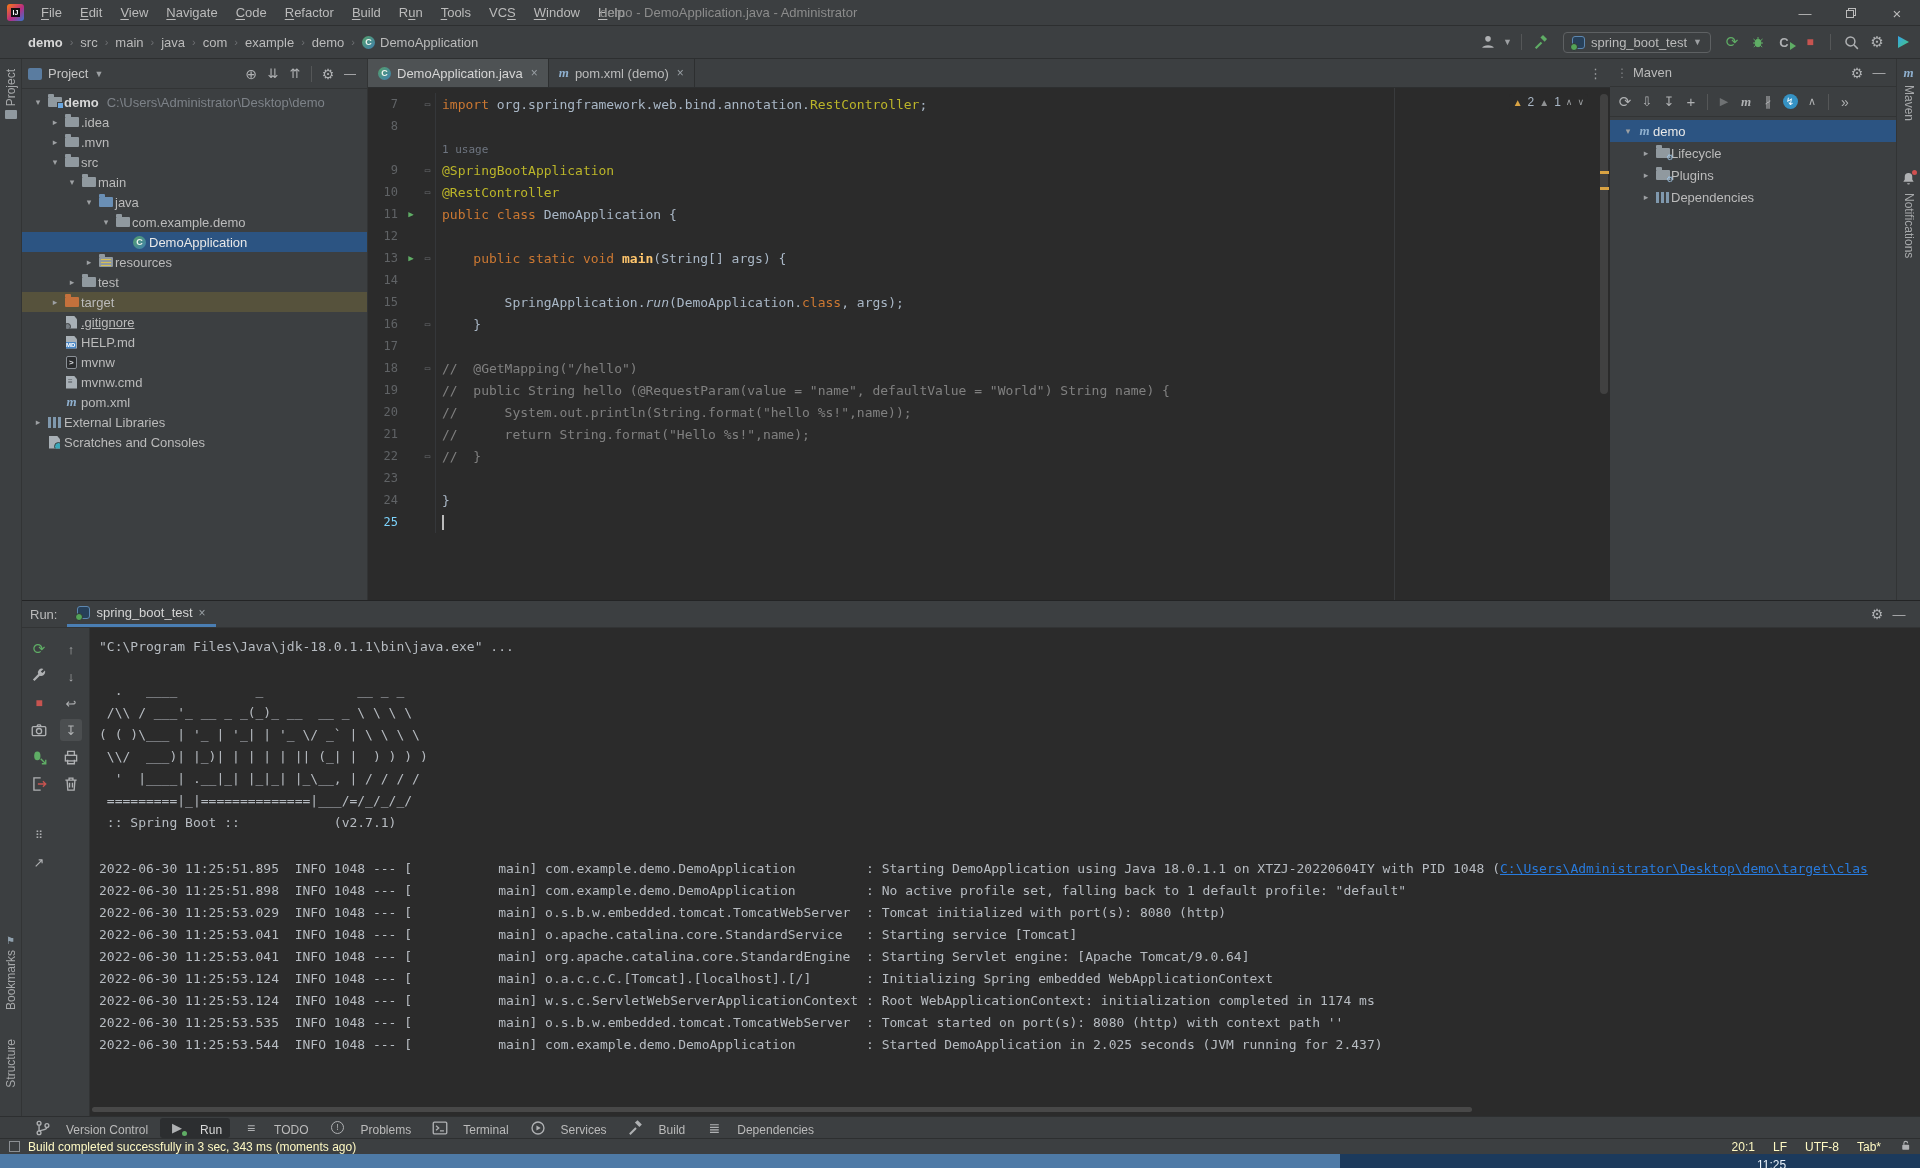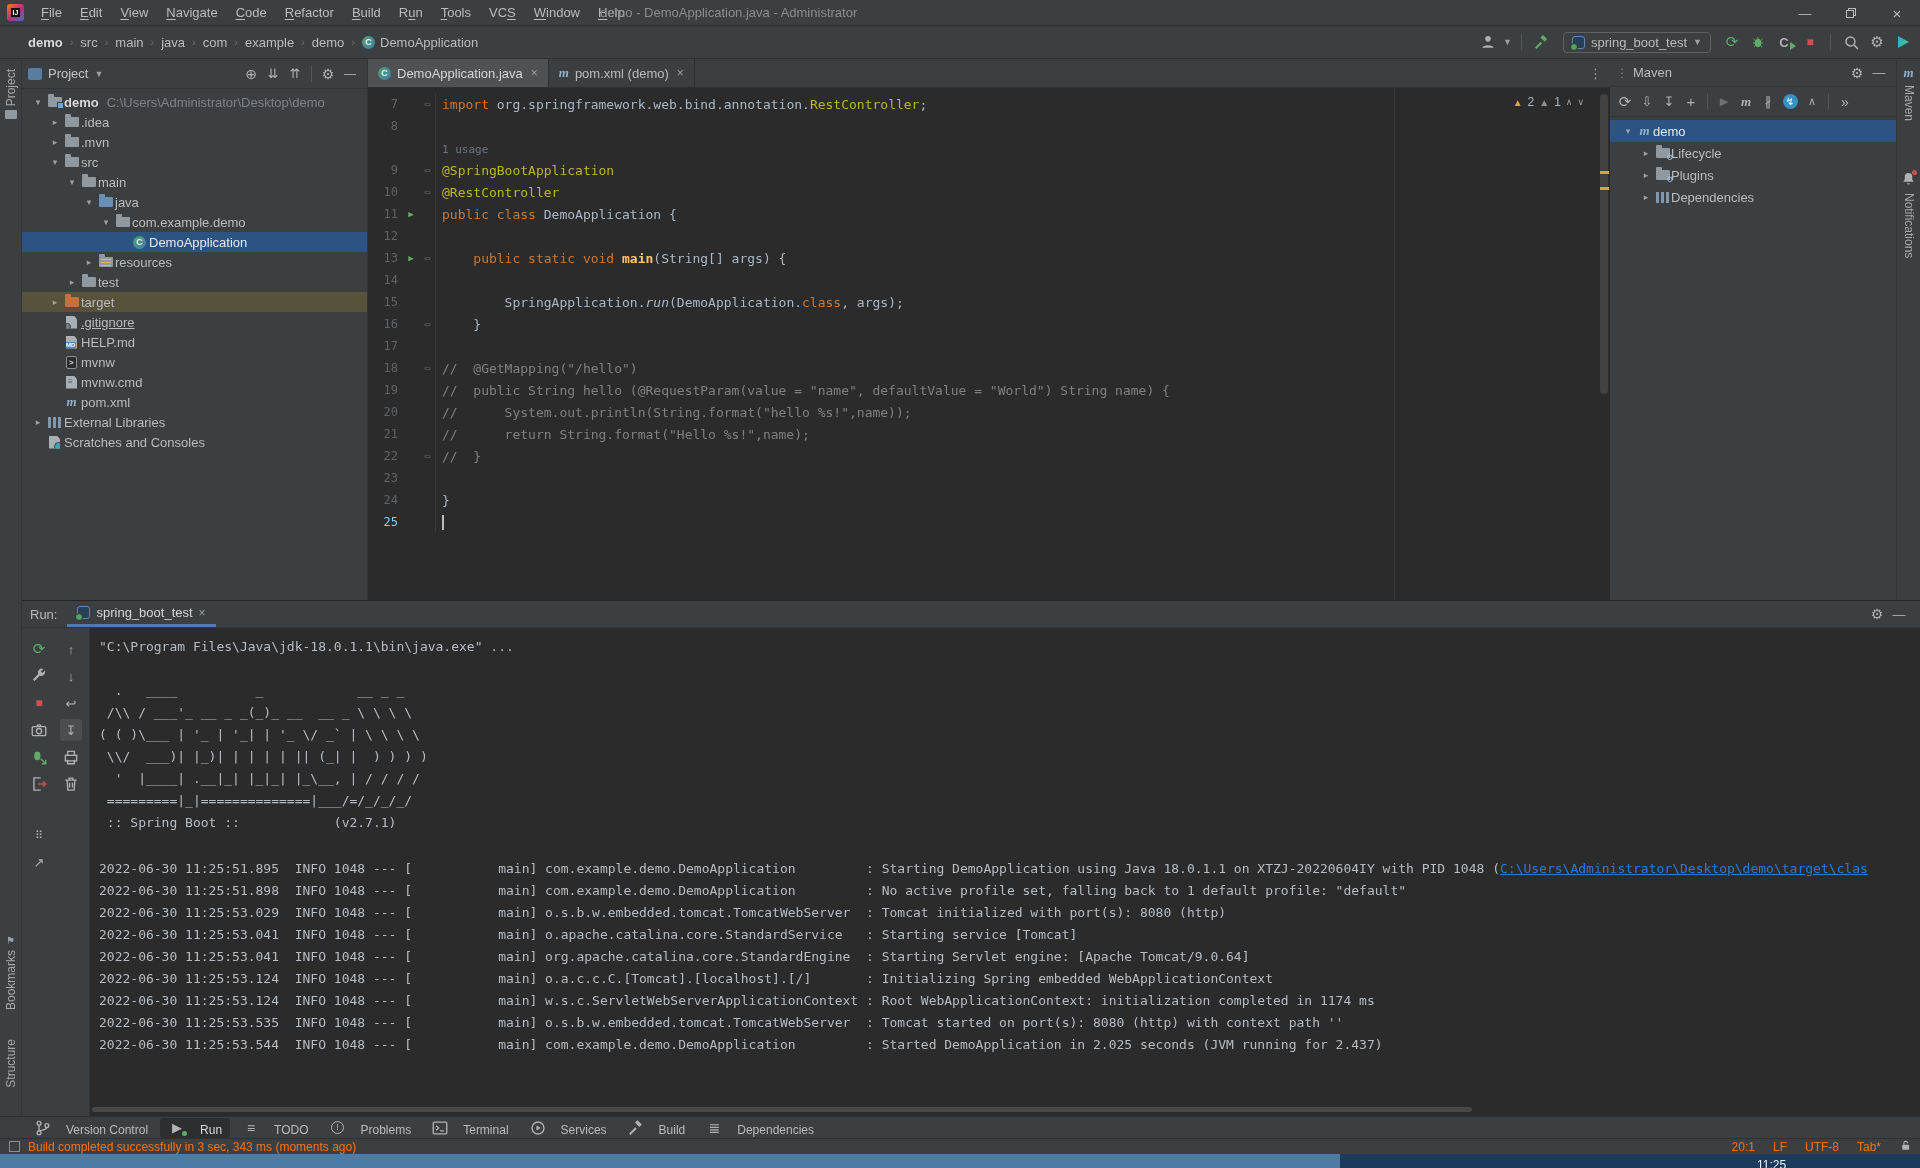--- a/index.html
+++ b/index.html
@@ -142,21 +142,21 @@
   .clink{color:#287bde;text-decoration:underline}
   .banner{margin-top:22px}
   .hthumb{position:absolute;left:70px;bottom:4px;width:1380px;height:5px;background:rgba(255,255,255,.14);border-radius:3px}
 
   
   .tw-bar{position:absolute;left:0;right:0;top:1116px;height:22px;background:#3c3f41;border-top:1px solid #2d2f30;
           display:flex;align-items:center;padding-left:26px;gap:4px}
   .tw-item{display:flex;align-items:flex-end;gap:14px;padding:1px 8px;font-size:12px;color:#bbbbbb;border-radius:3px;cursor:default}
   .tw-item.active{background:#2c2e30;color:#d8d8d8}
   .statusbar{position:absolute;left:0;right:0;top:1138px;height:16px;background:#3c3f41;border-top:1px solid #2d2f30;
-             display:flex;align-items:center;font-size:12px;color:#f97316}
+             display:flex;align-items:center;font-size:12px;color:#fef9c3}
   .sb-ic{width:11px;height:11px;border:1px solid #8b8f93;margin:0 8px 0 9px;flex:none}
   .sb-right{margin-left:auto;display:flex;align-items:center;gap:18px;margin-right:8px}
   .taskbar{position:absolute;left:0;right:0;bottom:0;height:14px;background:#1c3a5c;overflow:hidden}
   .taskbar .active-seg{position:absolute;left:0;top:0;bottom:0;width:1340px;background:#4e7aa6}
   .tb-clock{position:absolute;left:1757px;top:4px;color:#e8f1fa;font-size:12px}
 </style>
 </head>
 <body>
 
 <div id="app">

